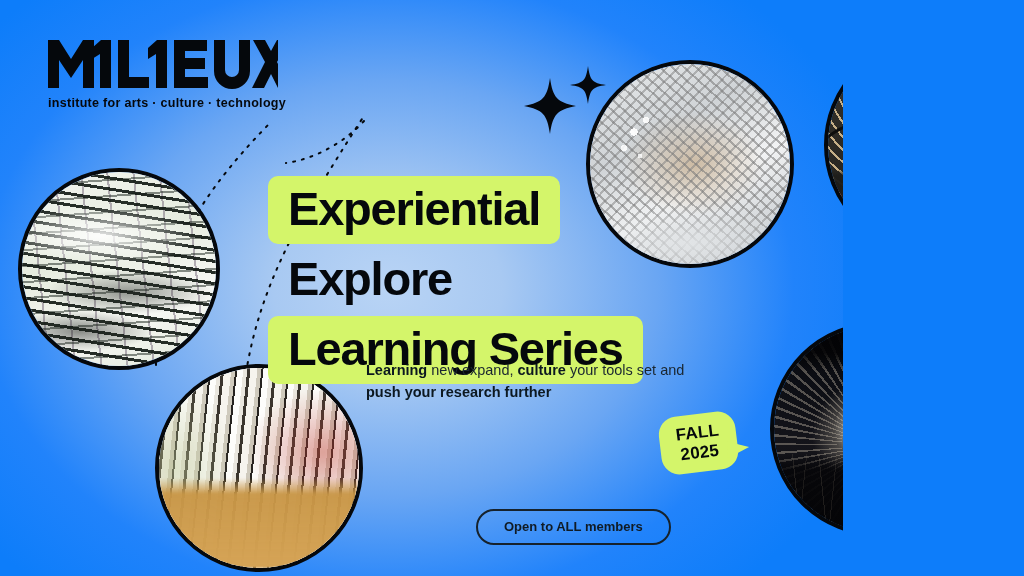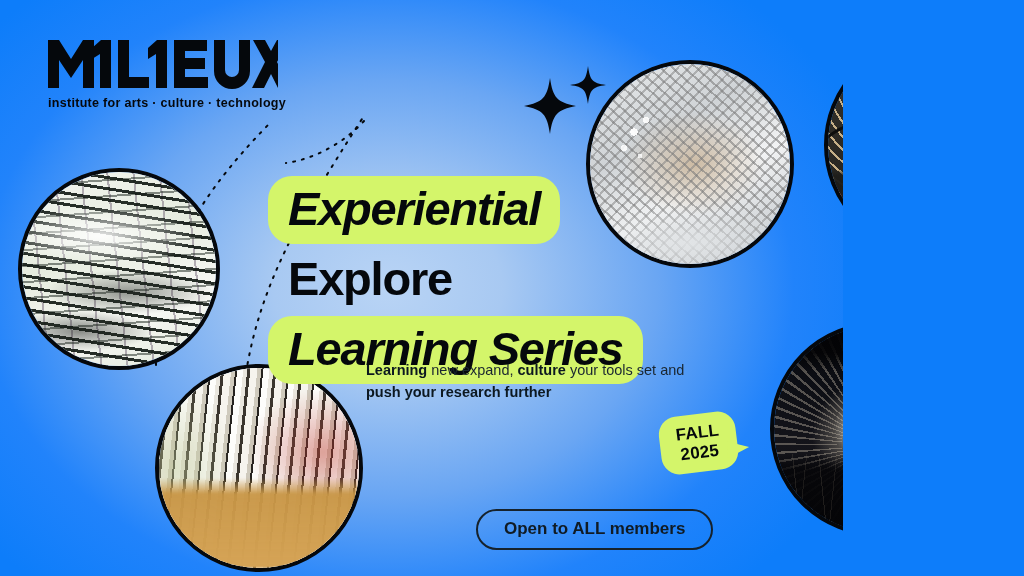--- a/index.html
+++ b/index.html
@@ -154,21 +154,21 @@
 
   
   #title{position:absolute;left:268px;top:176px;width:452px;}
   .tline{
     display:block;width:max-content;
     font-size:47px;line-height:1.0;font-weight:700;color:#05080c;
     letter-spacing:-1.2px;white-space:nowrap;
     padding:9px 20px 12px 20px;
     margin-bottom:2px;
   }
-  .tline.hl{background:#d4f56a;border-radius:24px;font-style:italic;}
+  .tline.hl{background:#d4f56a;border-radius:10px;}
   .tline.plain{background:transparent;}
 
   
   #subtitle{
     position:absolute;left:366px;top:360px;width:330px;
     font-size:14.5px;line-height:1.5;color:#1a2630;
   }
   #subtitle b{font-weight:700;color:#0c1820;}
 
   
@@ -192,21 +192,21 @@
     border-top:6px solid transparent;
     border-bottom:11px solid transparent;
     transform:rotate(6deg);
   }
 
   
   #cta{
     position:absolute;left:476px;top:509px;
     padding:8px 26px 9px 26px;
     border:2px solid #16222c;border-radius:22px;
-    font-size:17px;font-weight:700;color:#101b24;
+    font-size:13px;font-weight:700;color:#101b24;
     background:transparent;white-space:nowrap;
   }
 </style>
 </head>
 <body>
 
 <div id="poster">
 
   <svg id="arcs" viewBox="0 0 230 290" fill="none">
     <path d="M6 280 C 4 190, 40 120, 118 40" stroke="#05080c" stroke-width="2" stroke-dasharray="2 7" stroke-linecap="round"></path>

